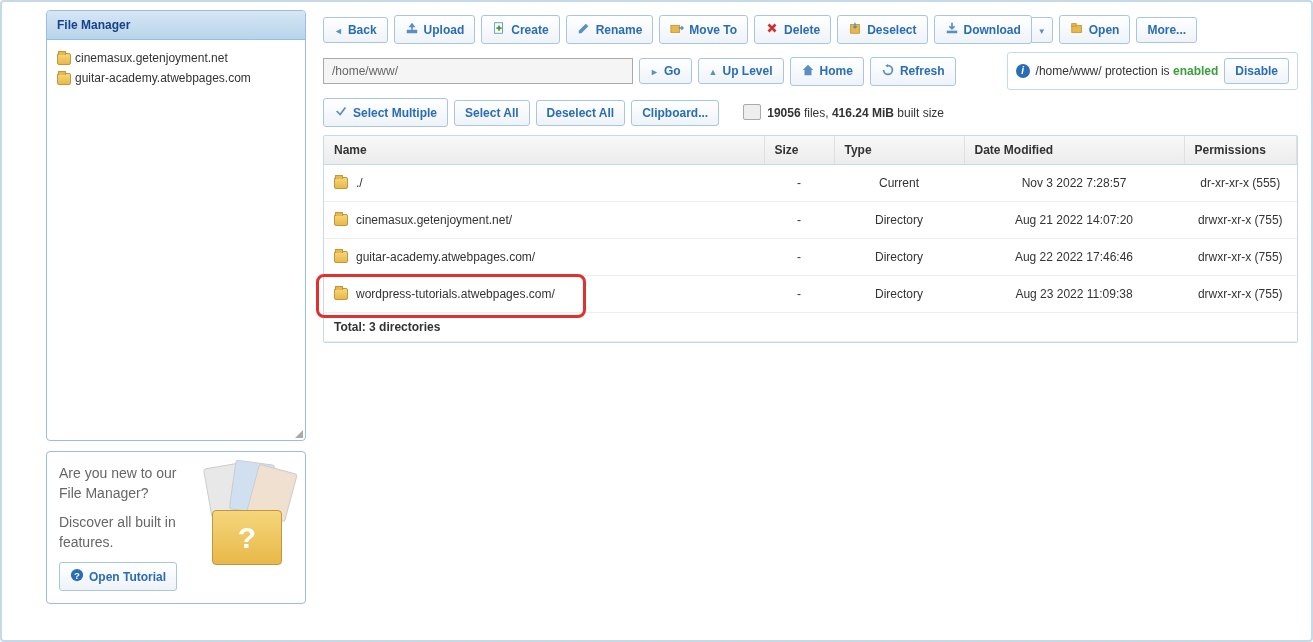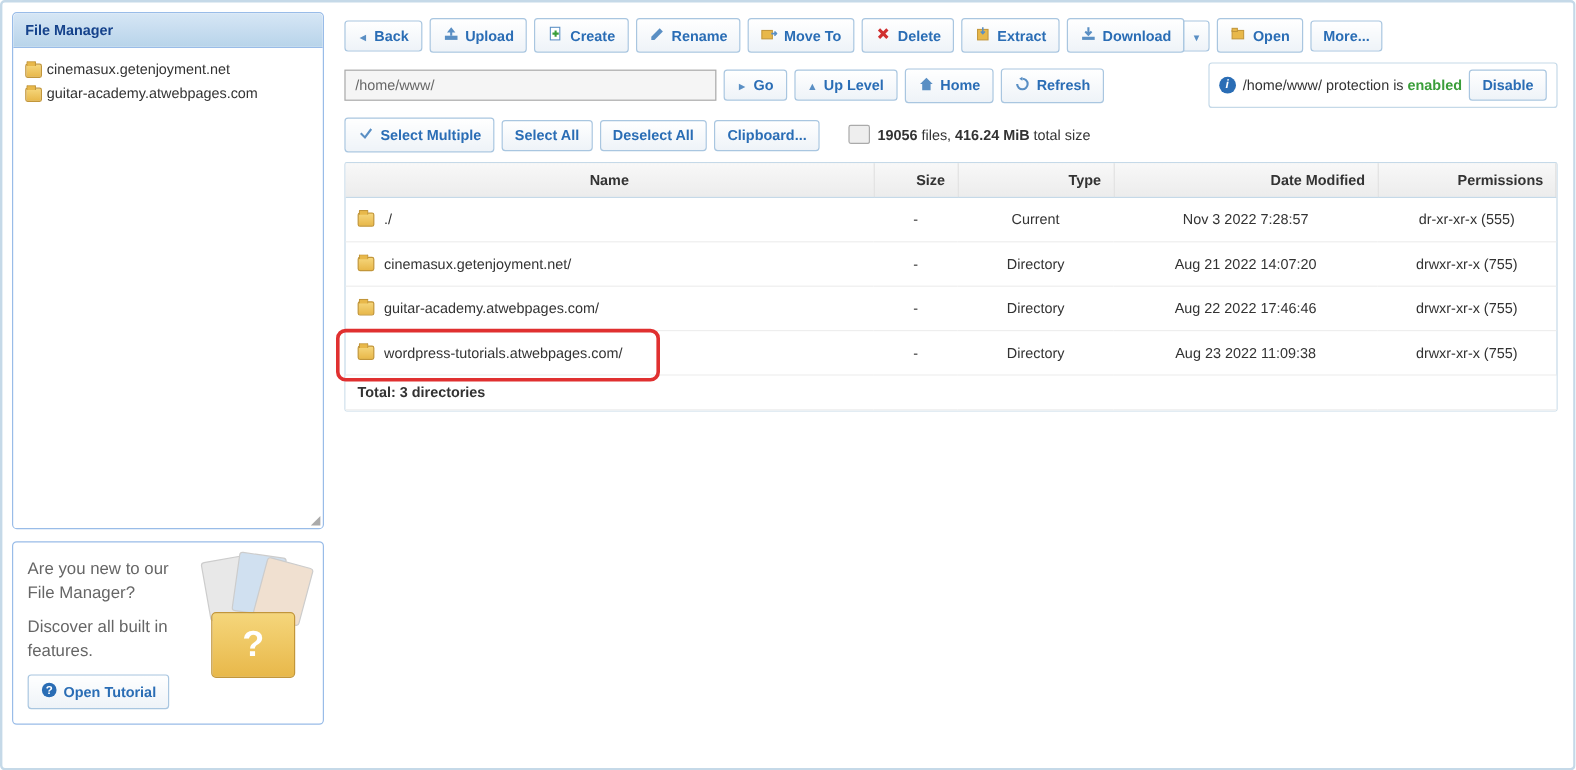--- a/index.html
+++ b/index.html
@@ -1,18 +1,18 @@
 <!DOCTYPE html>
 <html><head>
 <meta charset="utf-8">
 <style>
 * { box-sizing: border-box; margin: 0; padding: 0; }
 body { font-family: Arial, sans-serif; font-size: 12px; color: #333; background: #fff; }
 .container { width: 1313px; height: 642px; border: 2px solid #c5d9e8; border-radius: 4px; padding: 8px; display: flex; gap: 12px; }
-.sidebar { width: 260px; display: flex; flex-direction: column; gap: 10px; }
+.sidebar { width: 260px; display: flex; flex-direction: column; gap: 10px; margin-left: 36px; }
 .panel { border: 1px solid #99bce8; border-radius: 4px; background: #fff; }
 .panel-header { background: linear-gradient(#d6e6f5, #b8d4ea); padding: 7px 10px; font-weight: bold; color: #15428b; border-bottom: 1px solid #99bce8; border-radius: 4px 4px 0 0; }
 .tree { padding: 8px 6px; height: 400px; }
 .tree-item { display: flex; align-items: flex-end; gap: 4px; padding: 3px 4px; cursor: pointer; color: #333; }
 .folder-icon { width: 14px; height: 12px; background: linear-gradient(#f5d67b, #e8b84a); border: 1px solid #c2963a; border-radius: 2px; position: relative; }
 .folder-icon::before { content: ''; position: absolute; top: -3px; left: 0; width: 6px; height: 3px; background: #e8b84a; border: 1px solid #c2963a; border-bottom: none; border-radius: 1px 1px 0 0; }
 .tutorial-panel { padding: 12px; position: relative; }
 .tutorial-text { color: #666; font-size: 14px; line-height: 1.4; margin-bottom: 10px; max-width: 130px; }
 .tutorial-img { position: absolute; right: 8px; top: 8px; width: 100px; height: 110px; }
 .tutorial-img-stack { position: relative; width: 100%; height: 100%; }
@@ -30,22 +30,22 @@
 .path-input { flex: 0 0 310px; border: 1px solid #aaa; padding: 5px 8px; font-size: 12px; background: #f5f5f5; color: #666; }
 .protection-bar { display: flex; align-items: center; gap: 6px; margin-left: auto; border: 1px solid #c5d9e8; border-radius: 3px; padding: 5px 8px; }
 .info-icon { width: 14px; height: 14px; border-radius: 50%; background: #2a6db5; color: #fff; text-align: center; font-size: 10px; font-weight: bold; font-style: italic; line-height: 14px; }
 .enabled { color: #3a9e3a; font-weight: bold; }
 .select-row { display: flex; gap: 6px; align-items: center; }
 .stats { display: flex; align-items: center; gap: 6px; margin-left: 20px; color: #333; }
 .stats-icon { width: 16px; height: 14px; background: #ddd; border: 1px solid #aaa; border-radius: 2px; position: relative; }
 .stats-icon::after { content: ''; position: absolute; top: -3px; left: -3px; width: 16px; height: 14px; background: #eee; border: 1px solid #aaa; border-radius: 2px; }
 .table-wrap { border: 1px solid #c5d9e8; border-radius: 2px; }
 table { width: 100%; border-collapse: collapse; }
-thead th { background: linear-gradient(#f8f8f8, #ececec); border-bottom: 1px solid #c5d9e8; border-right: 1px solid #e0e0e0; padding: 7px 10px; font-weight: bold; color: #333; text-align: right; }
-thead th:first-child { text-align: center; }
+thead th { background: linear-gradient(#f8f8f8, #ececec); border-bottom: 1px solid #c5d9e8; border-right: 1px solid #e0e0e0; padding: 7px 10px; font-weight: bold; color: #333; text-align: left; }
+thead th:first-child { }
 tbody td { padding: 11px 10px; border-bottom: 1px solid #eee; text-align: center; color: #333; }
 tbody td.name-cell { text-align: left; }
 .name-cell-inner { display: flex; align-items: center; gap: 8px; }
 .highlighted-row { position: relative; }
 .highlight-box { position: absolute; border: 3px solid #e03030; border-radius: 8px; pointer-events: none; left: -8px; top: -2px; width: 270px; height: 44px; }
 .total-row td { font-weight: bold; text-align: left; padding: 7px 10px; background: #fff; }
 .arrow-left::before { content: '◄'; font-size: 9px; color: #5a8fc4; }
 .arrow-up::before { content: '▲'; font-size: 9px; color: #5a8fc4; }
 .arrow-right::before { content: '►'; font-size: 9px; color: #5a8fc4; }
 .arrow-down-s::before { content: '▼'; font-size: 8px; color: #5a8fc4; }
@@ -131,21 +131,21 @@
           <span><svg class="icon" viewBox="0 0 16 16">
               <path d="M4 4 L12 12 M12 4 L4 12" stroke="#d03030" stroke-width="3"></path>
             </svg></span>
           <span>Delete</span>
         </button>
       <button class="btn">
           <span><svg class="icon" viewBox="0 0 16 16">
               <rect x="3" y="4" width="10" height="10" fill="#e8b84a" stroke="#c2963a"></rect>
               <path d="M8 2 L8 8 M6 6 L8 8 L10 6" stroke="#5a8fc4" stroke-width="1.5" fill="none"></path>
             </svg></span>
-          <span>Extract</span>
+          <span>Deselect</span>
         </button>
       <button class="btn">
           <span><svg class="icon" viewBox="0 0 16 16">
               <rect x="2" y="11" width="12" height="3" fill="#5a8fc4"></rect>
               <path d="M8 2 L8 9 M5 6 L8 9 L11 6" stroke="#5a8fc4" stroke-width="2" fill="none"></path>
             </svg></span>
           <span>Download</span>
         </button>
       <button class="btn btn-split-arrow">
           <span class="arrow-down-s"></span>
@@ -197,21 +197,21 @@
           <span><svg class="icon" viewBox="0 0 16 16">
               <path d="M3 8 L7 12 L13 4" stroke="#5a8fc4" stroke-width="2" fill="none"></path>
             </svg></span>
           <span>Select Multiple</span>
         </button>
       <button class="btn">Select All</button>
       <button class="btn">Deselect All</button>
       <button class="btn">Clipboard...</button>
       <div class="stats">
         <span class="stats-icon"></span>
-        <span><b>19056</b><span> files, </span><b>416.24 MiB</b><span> total size</span></span>
+        <span><b>19056</b><span> files, </span><b>416.24 MiB</b><span> built size</span></span>
       </div>
     </div>
 
     <div class="table-wrap">
       <table>
         <colgroup>
             <col style="width:440px">
             <col style="width:70px">
             <col style="width:130px">
             <col style="width:220px">

